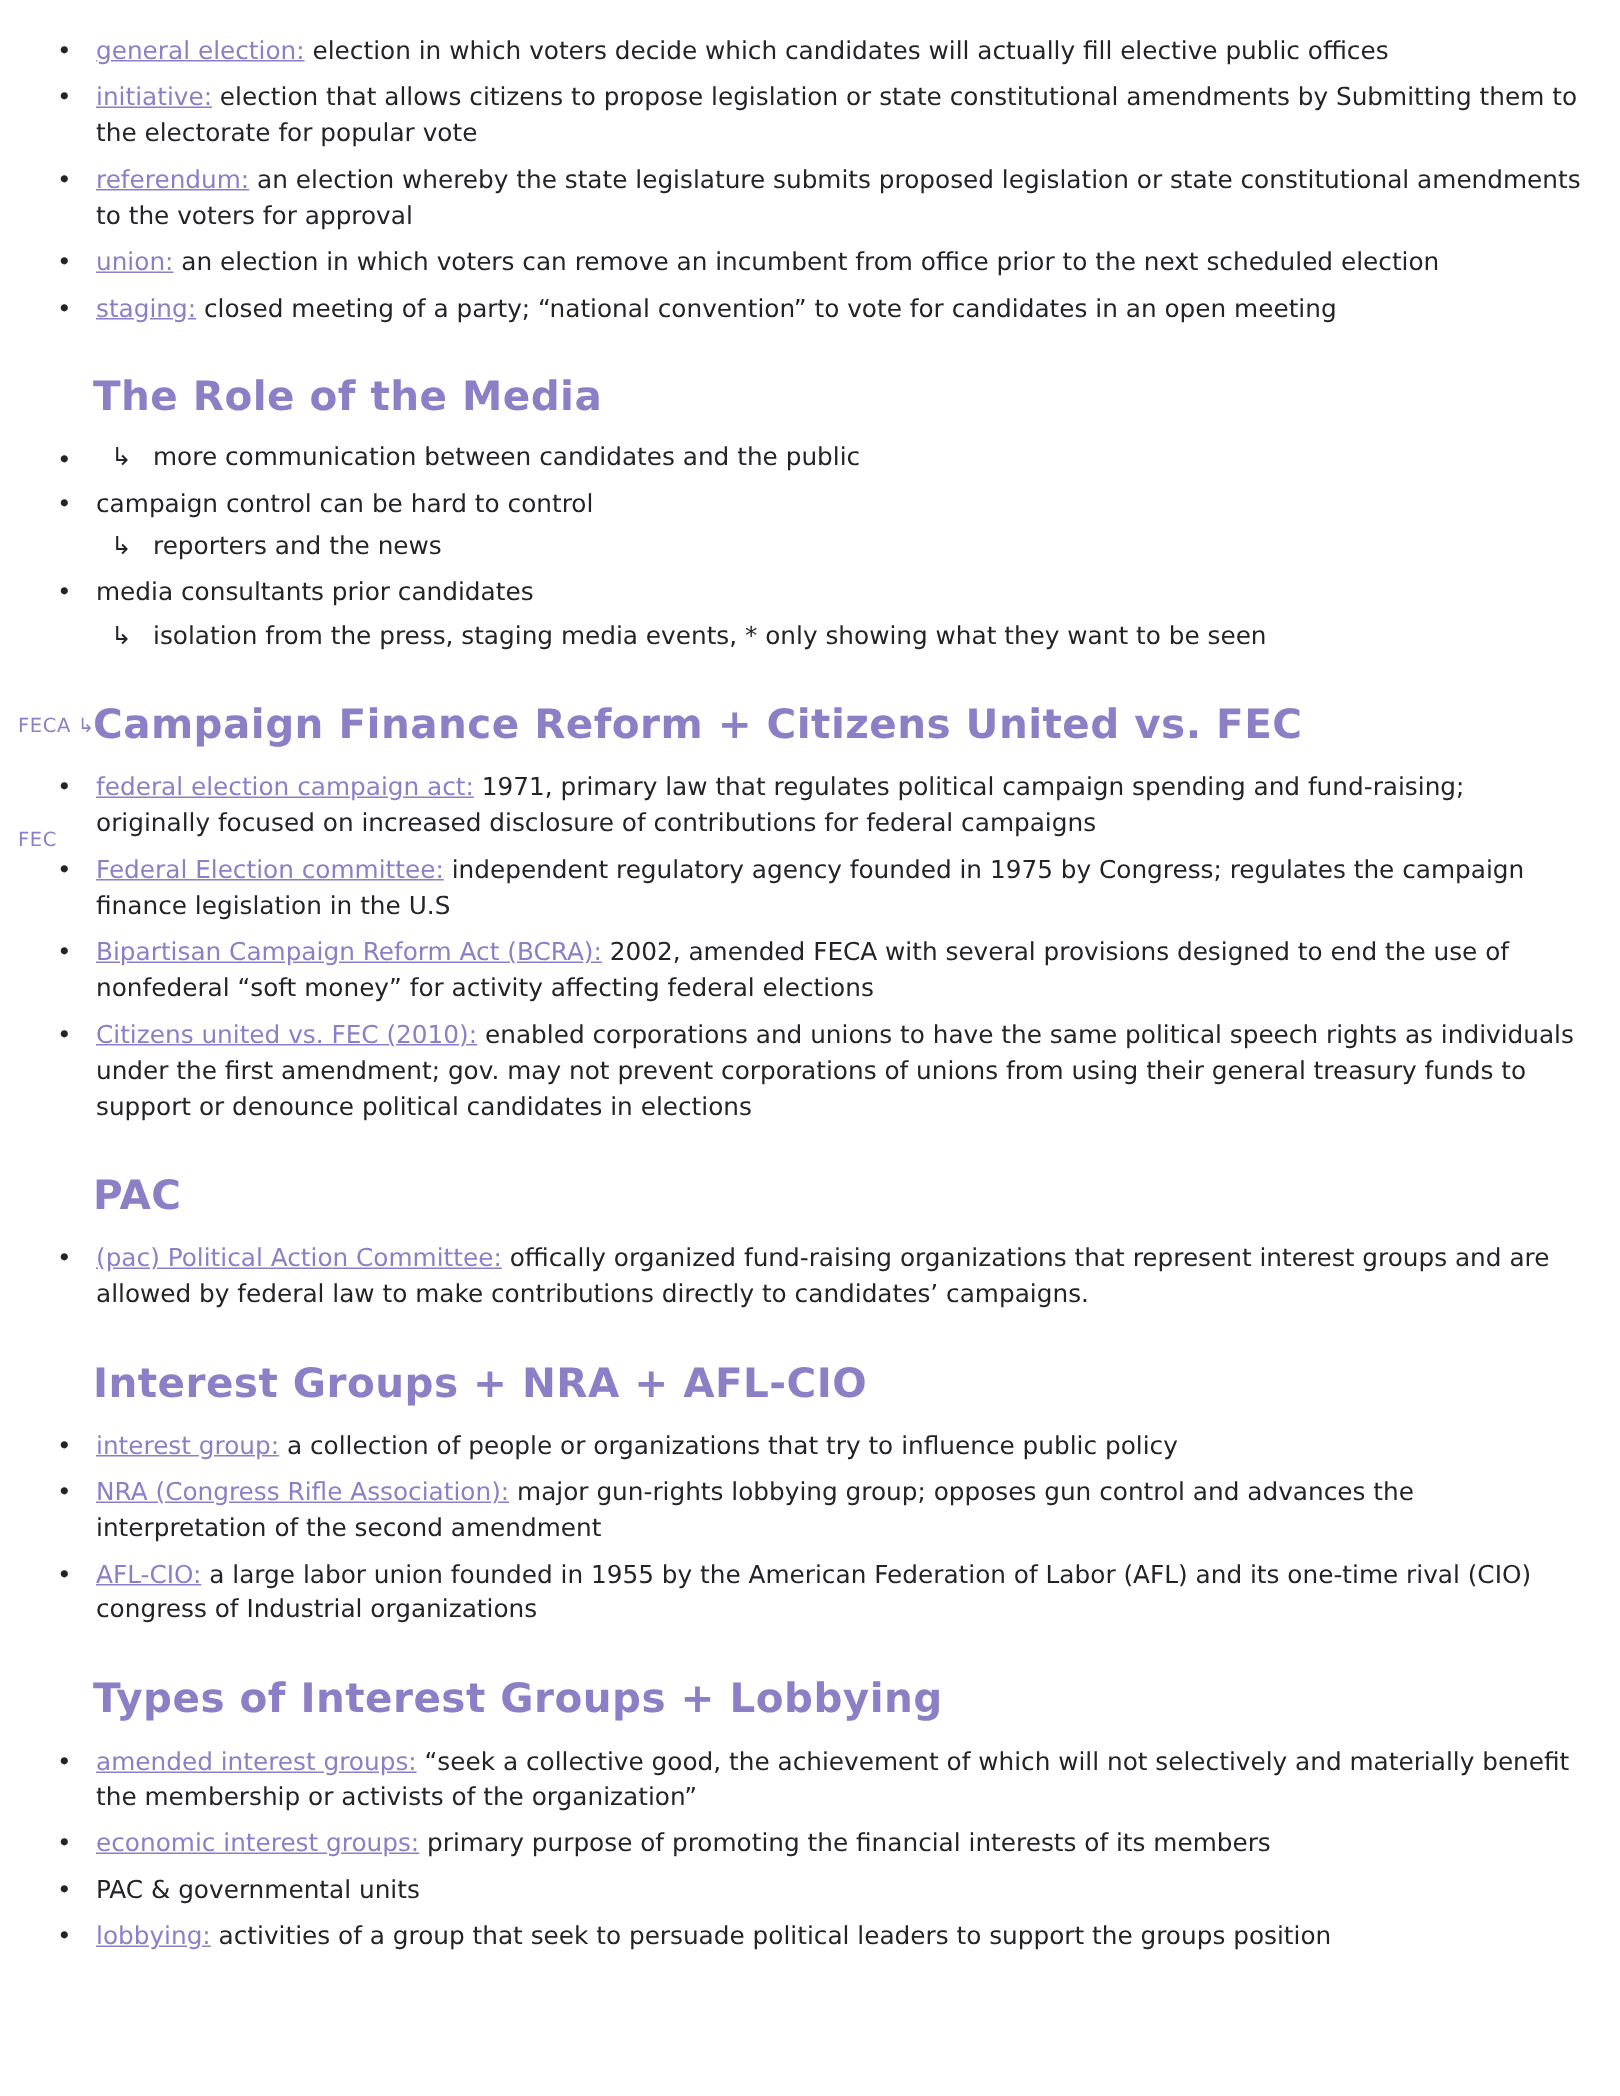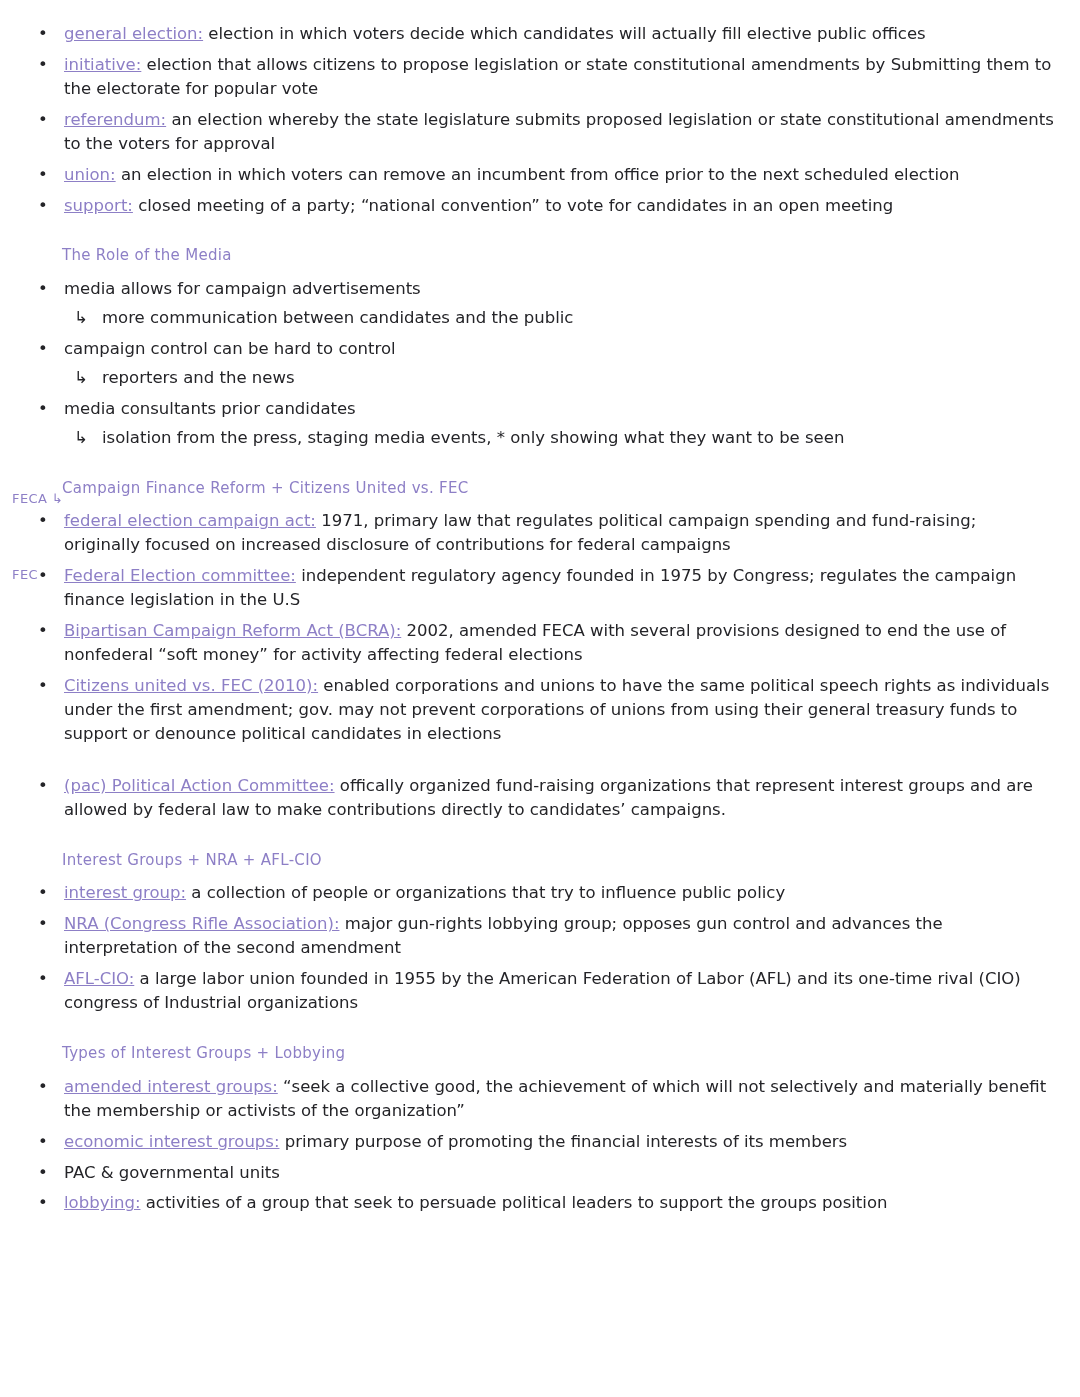--- a/index.html
+++ b/index.html
@@ -9,23 +9,23 @@
     width:1080px; height:1397px; overflow:hidden;
     background:#ffffff;
     font-family:"DejaVu Sans", sans-serif;
     color:var(--ink);
     font-size:16.5px; line-height:1.45;
     padding:22px 26px 0 10px;
   }
   .note-section { position:relative; margin-bottom:28px; }
   .heading {
     color:var(--accent);
-    font-size:15px;
+    font-size:27px;
     margin:0 0 10px 52px;
-    font-weight:400;
+    font-weight:700;
     letter-spacing:.3px;
   }
   .item { position:relative; padding-left:54px; margin-bottom:7px; }
   .item .bullet { position:absolute; left:28px; top:0; color:var(--ink); }
   .item.sub { padding-left:92px; margin-top:-2px; }
   .item.sub .bullet { left:64px; }
   .term { color:var(--accent);text-decoration:underline; }
   .def { color:var(--ink); }
   .margin-note {
     position:absolute; left:2px;
@@ -36,41 +36,42 @@
 </style>
 </head>
 <body style="background: rgb(255, 255, 255);">
 
 <div id="notes">
     <section class="note-section">
       <div class="item"><span class="bullet">•</span><span class="term">general election:</span> <span class="def">election in which voters decide which candidates will actually fill elective public offices</span></div>
       <div class="item"><span class="bullet">•</span><span class="term">initiative:</span> <span class="def">election that allows citizens to propose legislation or state constitutional amendments by Submitting them to the electorate for popular vote</span></div>
       <div class="item"><span class="bullet">•</span><span class="term">referendum:</span> <span class="def">an election whereby the state legislature submits proposed legislation or state constitutional amendments to the voters for approval</span></div>
       <div class="item"><span class="bullet">•</span><span class="term">union:</span> <span class="def">an election in which voters can remove an incumbent from office prior to the next scheduled election</span></div>
-      <div class="item"><span class="bullet">•</span><span class="term">support:</span> <span class="def">closed meeting of a party; “national convention” to vote for candidates in an open meeting</span></div>
+      <div class="item"><span class="bullet">•</span><span class="term">staging:</span> <span class="def">closed meeting of a party; “national convention” to vote for candidates in an open meeting</span></div>
     </section>
     <section class="note-section">
       <div class="heading">The Role of the Media</div>
-      <div class="item"><span class="bullet">•</span><span class="def">media allows for campaign advertisements</span></div>
+      <div class="item"><span class="bullet">•</span></div>
       <div class="item sub"><span class="bullet">↳</span><span class="def">more communication between candidates and the public</span></div>
       <div class="item"><span class="bullet">•</span><span class="def">campaign control can be hard to control</span></div>
       <div class="item sub"><span class="bullet">↳</span><span class="def">reporters and the news</span></div>
       <div class="item"><span class="bullet">•</span><span class="def">media consultants prior candidates</span></div>
       <div class="item sub"><span class="bullet">↳</span><span class="def">isolation from the press, staging media events, * only showing what they want to be seen</span></div>
     </section>
     <section class="note-section">
       <div class="heading">Campaign Finance Reform + Citizens United vs. FEC</div>
       <div class="margin-note" style="top: 12px;">FECA ↳</div>
       <div class="margin-note" style="top: 88px; text-align: center;">FEC</div>
       <div class="item"><span class="bullet">•</span><span class="term">federal election campaign act:</span> <span class="def">1971, primary law that regulates political campaign spending and fund-raising; originally focused on increased disclosure of contributions for federal campaigns</span></div>
       <div class="item"><span class="bullet">•</span><span class="term">Federal Election committee:</span> <span class="def">independent regulatory agency founded in 1975 by Congress; regulates the campaign finance legislation in the U.S</span></div>
       <div class="item"><span class="bullet">•</span><span class="term">Bipartisan Campaign Reform Act (BCRA):</span> <span class="def">2002, amended FECA with several provisions designed to end the use of nonfederal “soft money” for activity affecting federal elections</span></div>
       <div class="item"><span class="bullet">•</span><span class="term">Citizens united vs. FEC (2010):</span> <span class="def">enabled corporations and unions to have the same political speech rights as individuals under the first amendment; gov. may not prevent corporations of unions from using their general treasury funds to support or denounce political candidates in elections</span></div>
     </section>
     <section class="note-section">
+      <div class="heading">PAC</div>
       <div class="item"><span class="bullet">•</span><span class="term">(pac) Political Action Committee:</span> <span class="def">offically organized fund-raising organizations that represent interest groups and are allowed by federal law to make contributions directly to candidates’ campaigns.</span></div>
     </section>
     <section class="note-section">
       <div class="heading">Interest Groups + NRA + AFL-CIO</div>
       <div class="item"><span class="bullet">•</span><span class="term">interest group:</span> <span class="def">a collection of people or organizations that try to influence public policy</span></div>
       <div class="item"><span class="bullet">•</span><span class="term">NRA (Congress Rifle Association):</span> <span class="def">major gun-rights lobbying group; opposes gun control and advances the interpretation of the second amendment</span></div>
       <div class="item"><span class="bullet">•</span><span class="term">AFL-CIO:</span> <span class="def">a large labor union founded in 1955 by the American Federation of Labor (AFL) and its one-time rival (CIO) congress of Industrial organizations</span></div>
     </section>
     <section class="note-section">
       <div class="heading">Types of Interest Groups + Lobbying</div>

